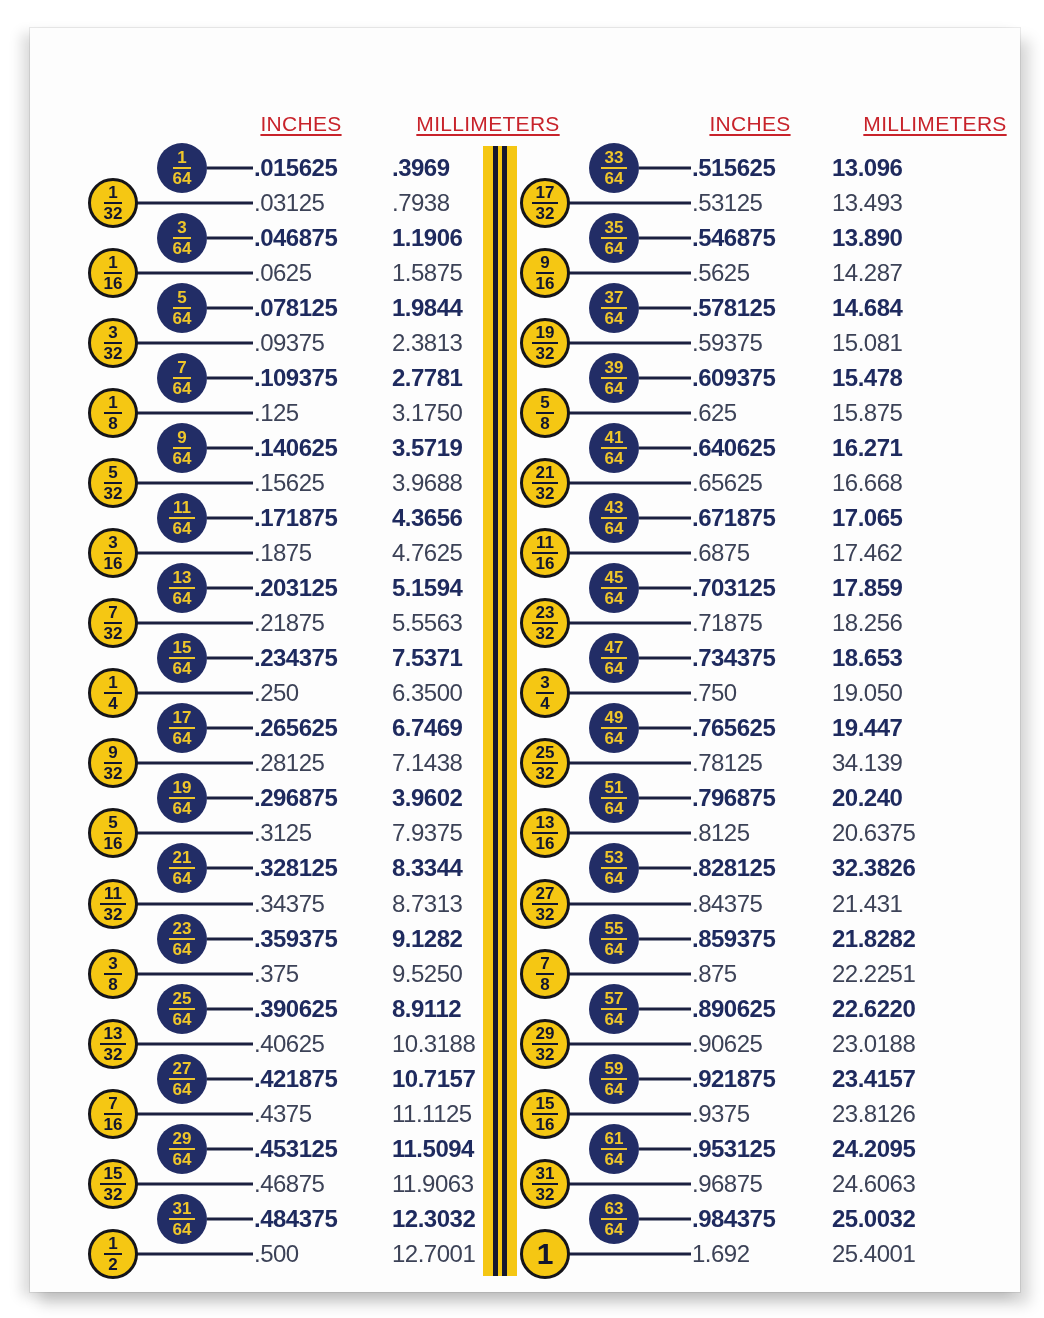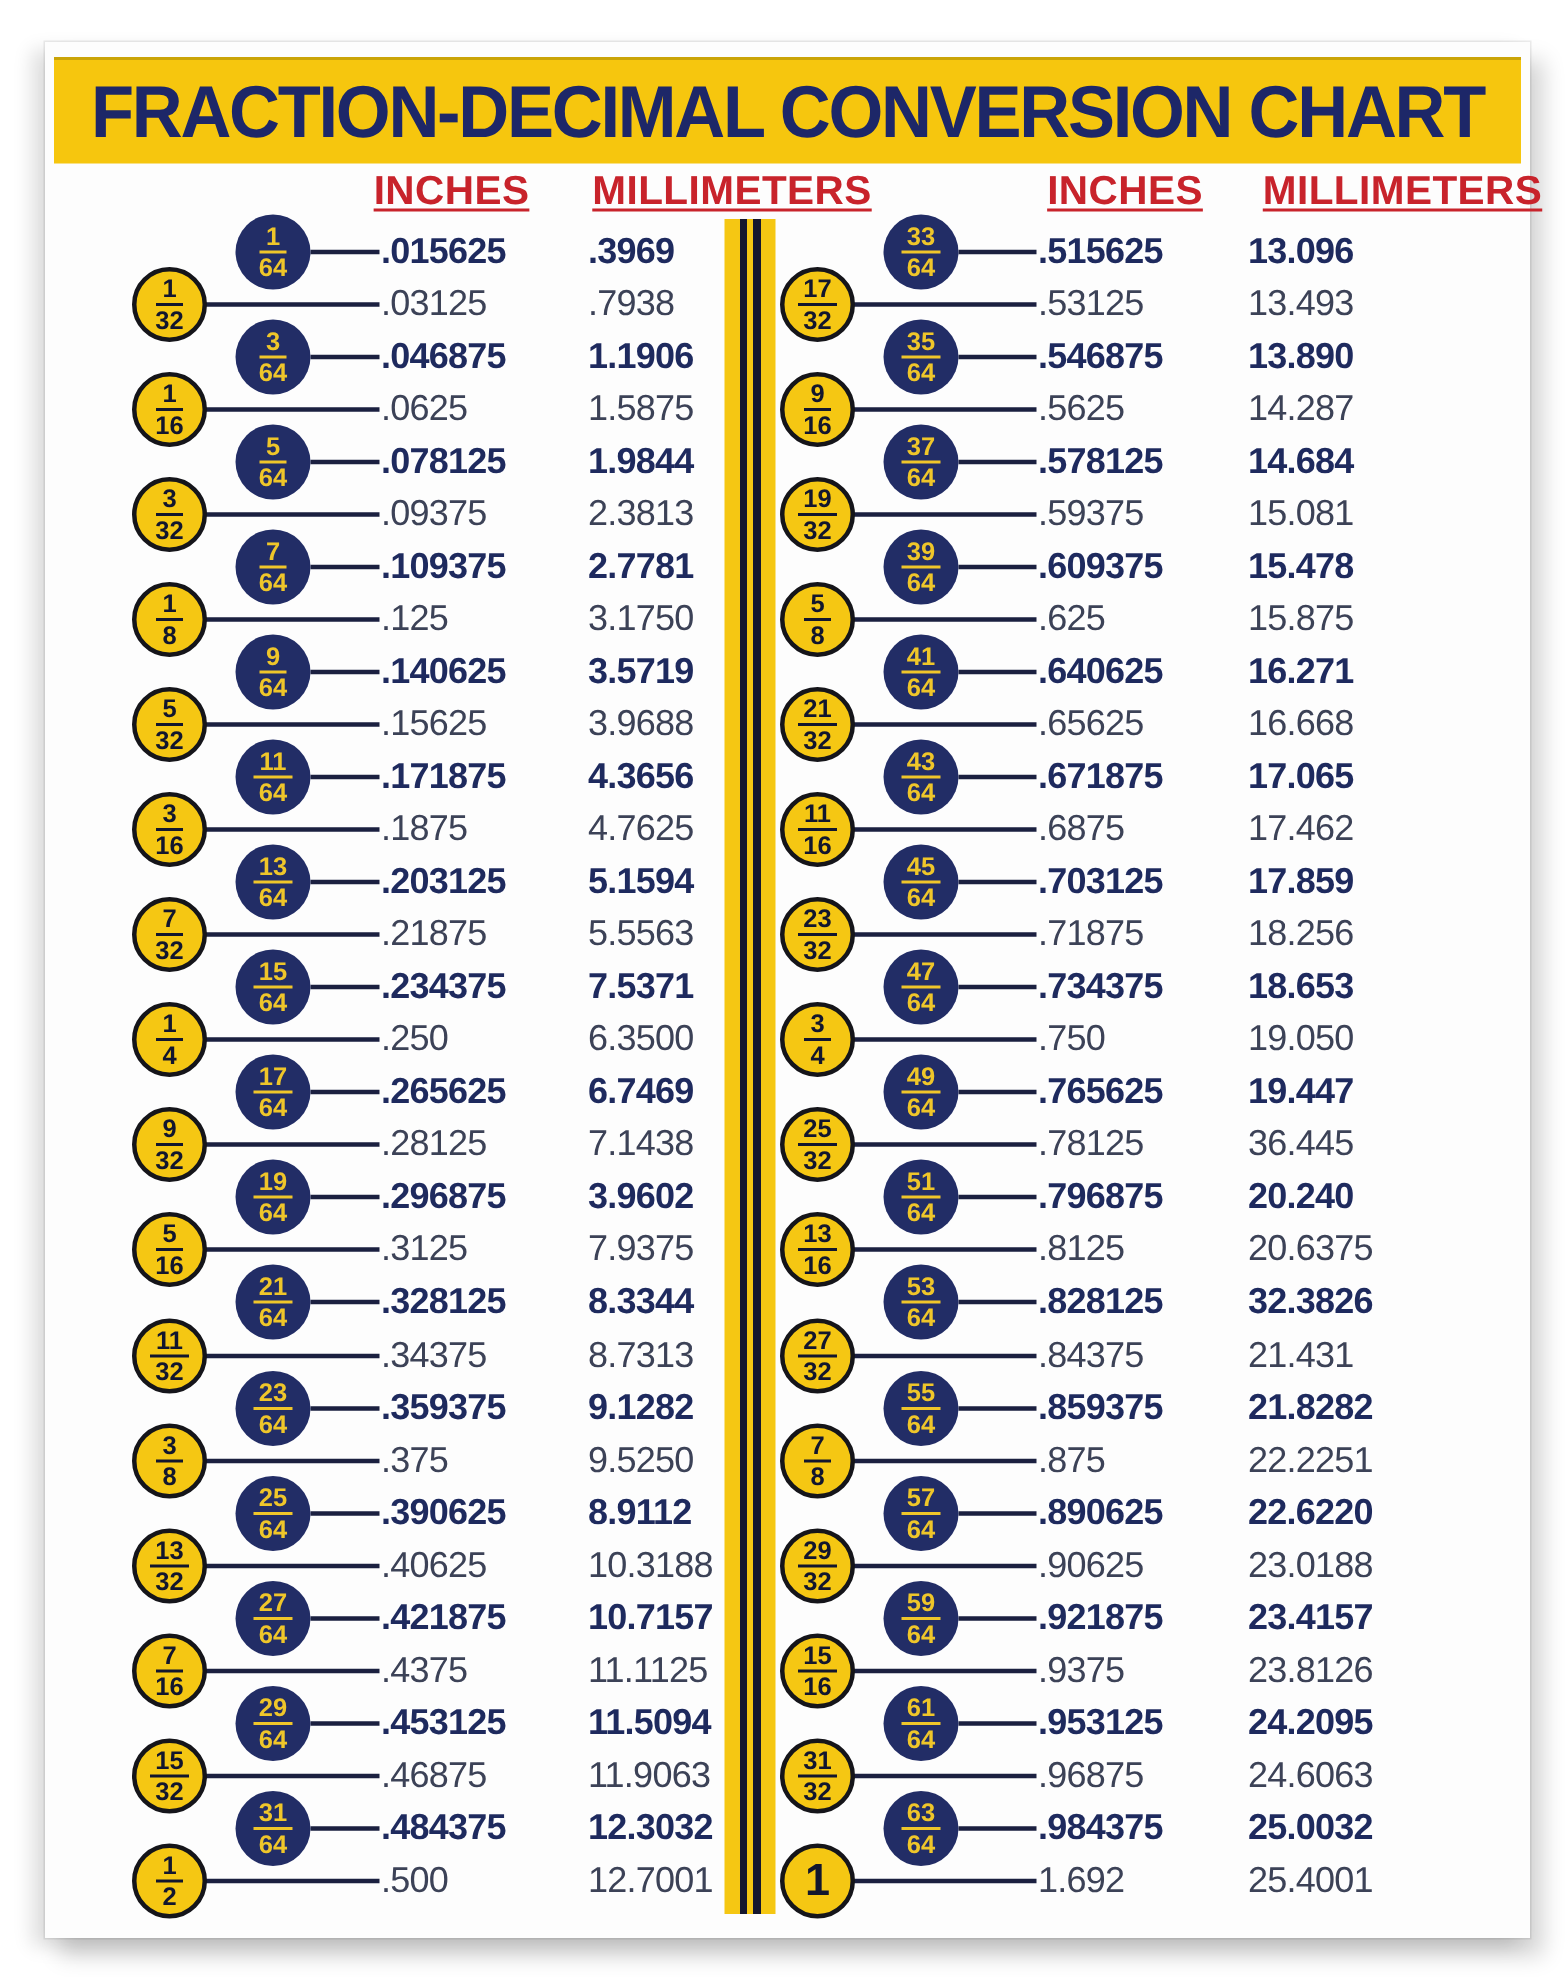--- a/index.html
+++ b/index.html
@@ -29,21 +29,21 @@
     background:var(--band-yellow);
     border-top:2px solid #caa407;
     display:flex;align-items:center;justify-content:center;
   }
   .title-band .title{
     color:var(--title-navy);font-size:47px;font-weight:700;letter-spacing:-1.5px;
     white-space:nowrap;transform:scaleY(1.04);
   }
   .col-header{
     position:absolute;top:84px;transform:translateX(-50%);
-    color:var(--red);font-size:27px;font-weight:700;letter-spacing:.3px;
+    color:var(--red);font-size:21px;font-weight:400;letter-spacing:.3px;
     text-decoration:underline;text-underline-offset:3px;text-decoration-thickness:2px;
     white-space:nowrap;
   }
   .h-inches-left{left:271px;}
   .h-mm-left{left:458px;}
   .h-inches-right{left:720px;}
   .h-mm-right{left:905px;}
   .divider{
     position:absolute;left:453px;top:118px;width:34px;height:1130px;
     background:linear-gradient(90deg,
@@ -79,23 +79,20 @@
   .mm{left:332px;}
   .half.right .inches{left:200px;}
   .half.right .mm{left:340px;}
   .r64 .val{font-weight:700;color:var(--val-bold);}
   .rmaj .val{font-weight:400;color:var(--val-reg);}
 </style>
 </head>
 <body>
 
 <div class="poster">
-  <div class="title-band">
-    <div class="title">FRACTION-DECIMAL CONVERSION CHART</div>
-  </div>
 
   <div class="col-header h-inches-left">INCHES</div>
   <div class="col-header h-mm-left">MILLIMETERS</div>
   <div class="col-header h-inches-right">INCHES</div>
   <div class="col-header h-mm-right">MILLIMETERS</div>
 
   <div class="divider"></div>
 
   <div class="half left" id="half-left">
       <div class="row r64">
@@ -541,21 +538,21 @@
         <div class="val inches">.765625</div>
         <div class="val mm">19.447</div>
       </div>
       <div class="row rmaj">
         <div class="circle yellow">
           <span class="num">25</span>
           <span class="den">32</span>
         </div>
         <div class="line"></div>
         <div class="val inches">.78125</div>
-        <div class="val mm">36.445</div>
+        <div class="val mm">34.139</div>
       </div>
       <div class="row r64">
         <div class="circle navy">
           <span class="num">51</span>
           <span class="den">64</span>
         </div>
         <div class="line"></div>
         <div class="val inches">.796875</div>
         <div class="val mm">20.240</div>
       </div>

